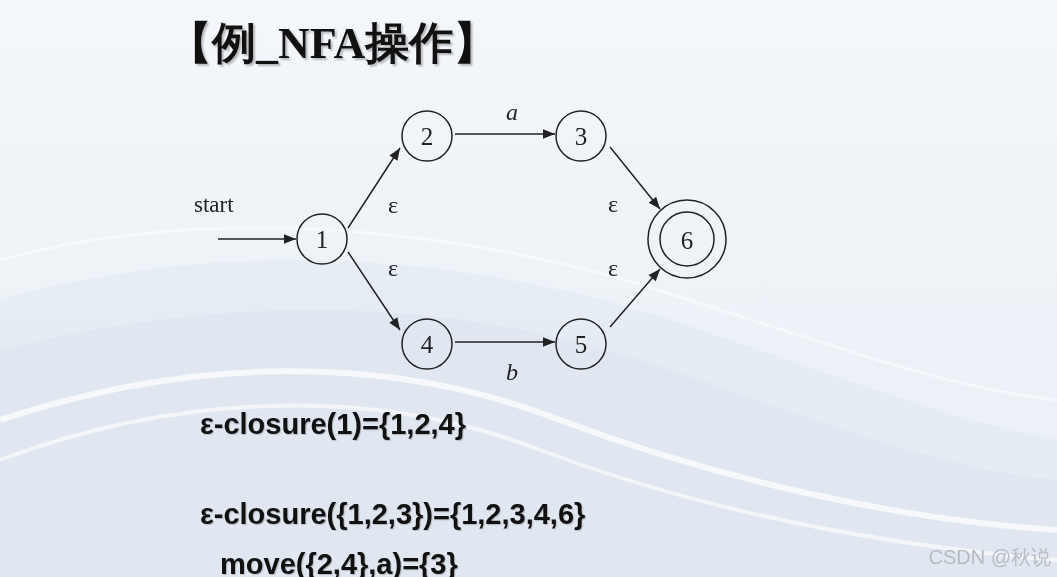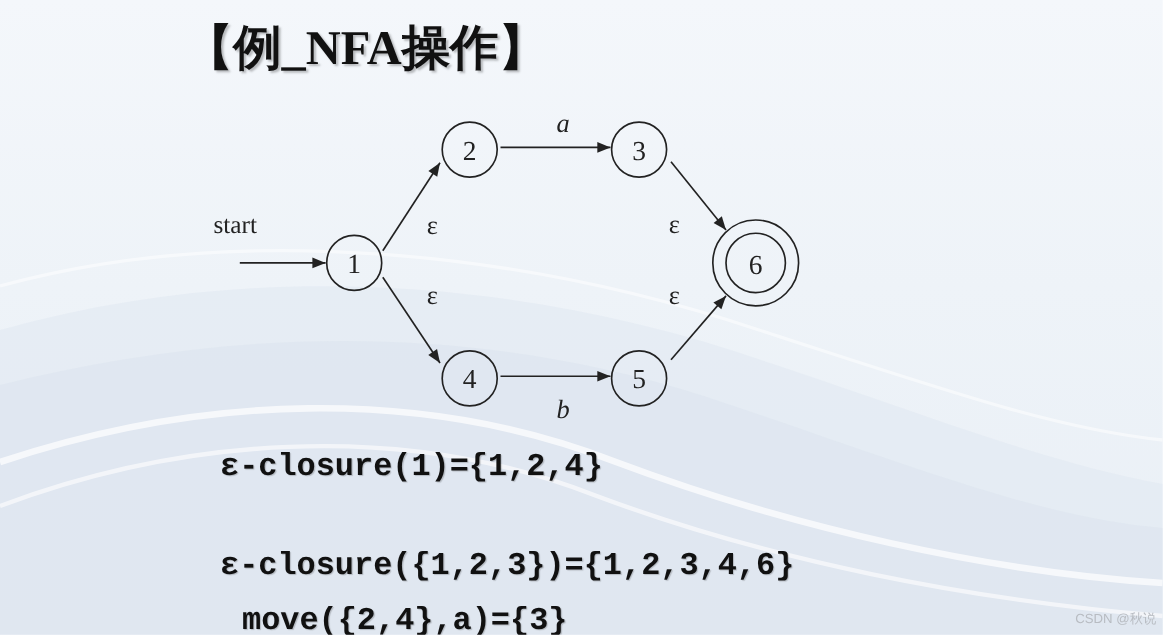--- a/index.html
+++ b/index.html
@@ -13,31 +13,31 @@
     position: absolute; left: 168px; top: 14px; z-index: 2;
     font-family: "Liberation Serif", "DejaVu Serif", serif;
     font-size: 44px; font-weight: bold; color: #111;
     text-shadow: 2px 2px 2px rgba(0,0,0,0.25);
     letter-spacing: 0px; white-space: nowrap;
   }
   .nfa { position: absolute; left: 0; top: 0; width: 1057px; height: 577px; z-index: 1; }
   .nfa text { font-family: "Liberation Serif", serif; fill: #222; }
   .formula {
     position: absolute; left: 200px; z-index: 2;
-    font-family: Liberation Mono, monospace; font-weight: bold;
+    font-family: Liberation Sans, sans-serif; font-weight: bold;
     font-size: 29px; color: #111; white-space: nowrap;
     text-shadow: 1px 1px 1px rgba(0,0,0,0.2);
   }
   .f1 { top: 408px; }
   .f2 { top: 498px; }
   .f3 { top: 548px; margin-left: 20px; }
   .watermark {
     position: absolute; right: 6px; bottom: 6px; z-index: 2;
     font-family: "Liberation Sans", "DejaVu Sans", sans-serif;
-    font-size: 12px; color: #b8bcc2;
+    font-size: 20px; color: #b8bcc2;
   }
 </style>
 </head>
 <body>
 
 <svg class="bg-waves" viewBox="0 0 1057 577" preserveAspectRatio="none">
   <path d="M0,300 C250,230 500,260 700,330 C850,380 950,420 1057,440 L1057,577 L0,577 Z" fill="#e3eaf2" opacity="0.7"></path>
   <path d="M0,350 C200,300 420,290 640,360 C820,420 940,470 1057,480 L1057,577 L0,577 Z" fill="#dce5ef" opacity="0.6"></path>
   <path d="M0,420 C180,360 380,350 560,420 C720,480 900,520 1057,530" stroke="#ffffff" stroke-width="6" fill="none" opacity="0.7"></path>
   <path d="M0,460 C160,400 360,380 540,450 C700,510 880,545 1057,560" stroke="#ffffff" stroke-width="4" fill="none" opacity="0.6"></path>

